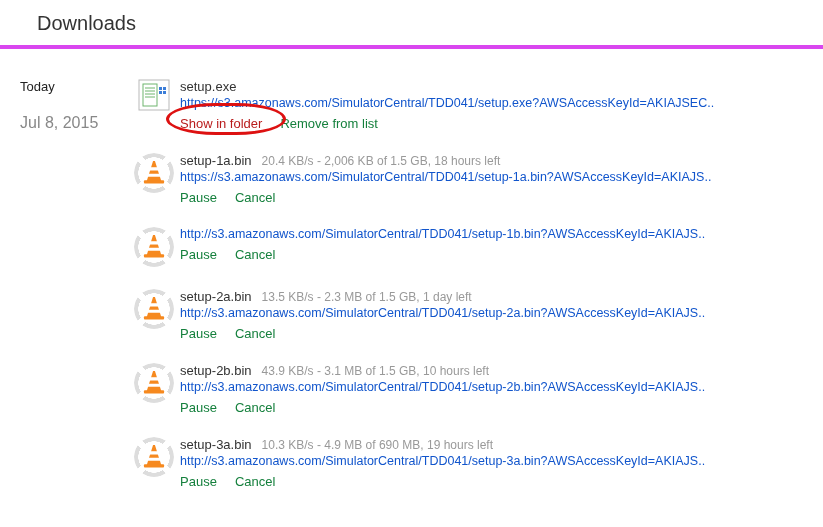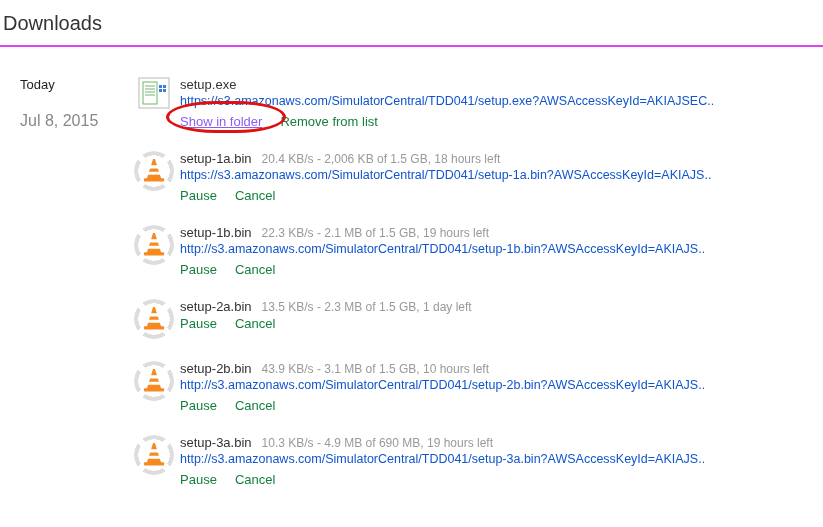--- a/index.html
+++ b/index.html
@@ -4,22 +4,22 @@
   <style>
     * { box-sizing: border-box; margin: 0; padding: 0; }
     body {
       font-family: "Segoe UI", Arial, sans-serif;
       font-size: 13px;
       color: #333;
       background: #fff;
       width: 823px;
     }
     .header {
-      padding: 12px 3px 10px;
-      border-bottom: 2px solid #d946ef;
+      padding: 12px 37px 10px;
+      border-bottom: 4px solid #d946ef;
     }
     .header h1 {
       font-size: 20px;
       font-weight: 400;
       color: #333;
     }
     .content {
       display: flex;
       padding: 30px 20px 20px 20px;
     }
@@ -71,22 +71,21 @@
       font-size: 13px;
       color: #777;
     }
     .actions .alink {
       color: #15803d;
       margin-right: 18px;
       cursor: pointer;
       text-decoration: none;
     }
     .actions .alink.underline {
-      text-decoration: underline;
-      color: #8b5cf6;
+      color: #b91c1c;
       text-align: right;
     }
     .callout {
       position: absolute;
       border: 3px solid #d11;
       border-radius: 50% / 60%;
       pointer-events: none;
     }
     
     .file-icon-svg { width: 32px; height: 32px; }
@@ -155,36 +154,36 @@
       <div class="dl-item">
         <div class="icon-col">
           <div class="vlc-wrap">
             <div class="spinner-ring"></div>
             <svg class="cone-svg" viewBox="0 0 24 27">
               <use href="#cone-g"></use>
             </svg>
           </div>
         </div>
         <div class="details-col">
-          <div class="line1"><span class="fname">setup-1b.bin</span><span class="stats">22.3 KB/s - 2.1 MB of 1.5 GB, 19 hours left</span></div>
           <a class="url">http://s3.amazonaws.com/SimulatorCentral/TDD041/setup-1b.bin?AWSAccessKeyId=AKIAJS..</a>
           <div class="actions"><span class="alink">Pause</span><span class="alink">Cancel</span></div>
         </div>
       </div>
       <div class="dl-item">
         <div class="icon-col">
           <div class="vlc-wrap">
             <div class="spinner-ring"></div>
             <svg class="cone-svg" viewBox="0 0 24 27">
               <use href="#cone-g"></use>
             </svg>
           </div>
         </div>
         <div class="details-col">
           <div class="line1"><span class="fname">setup-2a.bin</span><span class="stats">13.5 KB/s - 2.3 MB of 1.5 GB, 1 day left</span></div>
+          <a class="url">http://s3.amazonaws.com/SimulatorCentral/TDD041/setup-2a.bin?AWSAccessKeyId=AKIAJS..</a>
           <div class="actions"><span class="alink">Pause</span><span class="alink">Cancel</span></div>
         </div>
       </div>
       <div class="dl-item">
         <div class="icon-col">
           <div class="vlc-wrap">
             <div class="spinner-ring"></div>
             <svg class="cone-svg" viewBox="0 0 24 27">
               <use href="#cone-g"></use>
             </svg>

